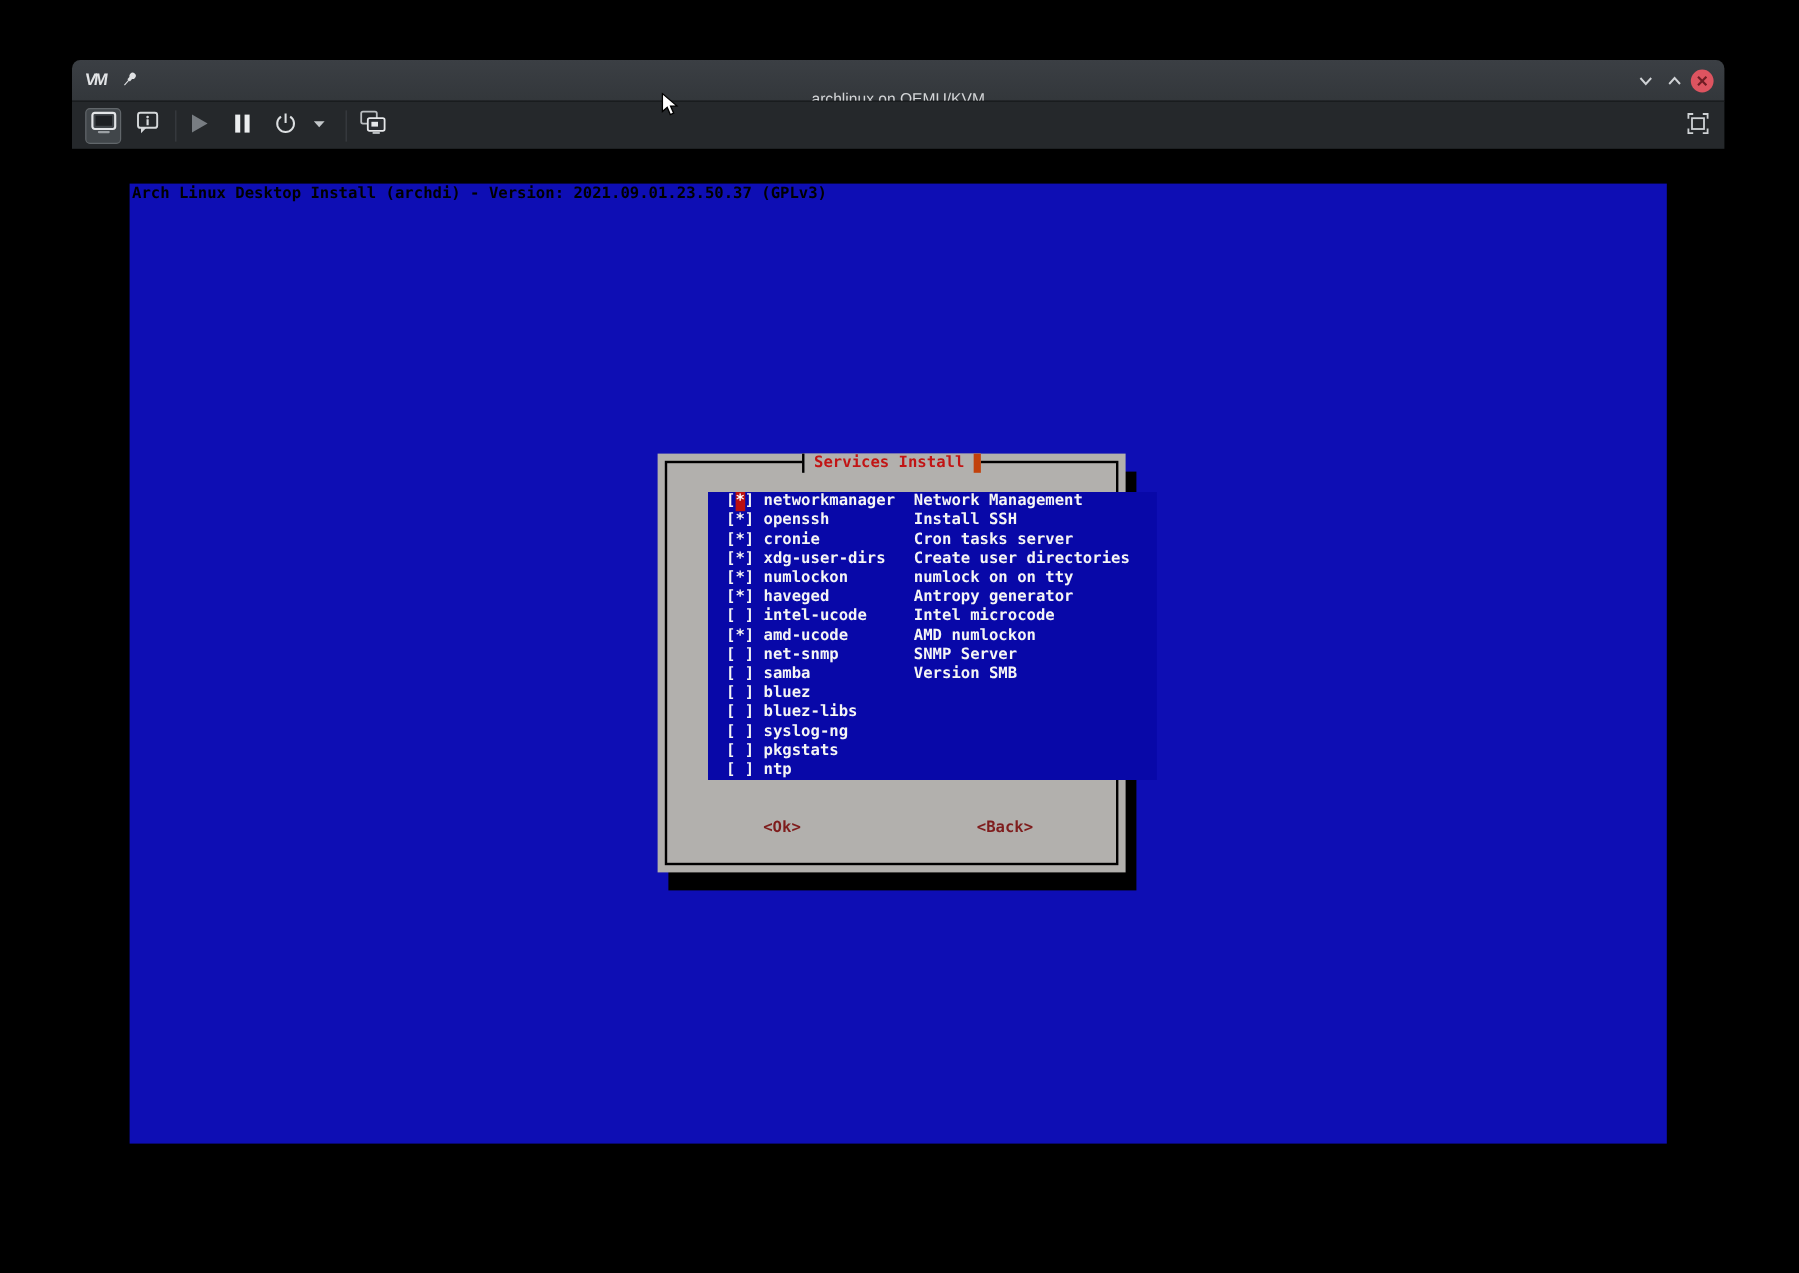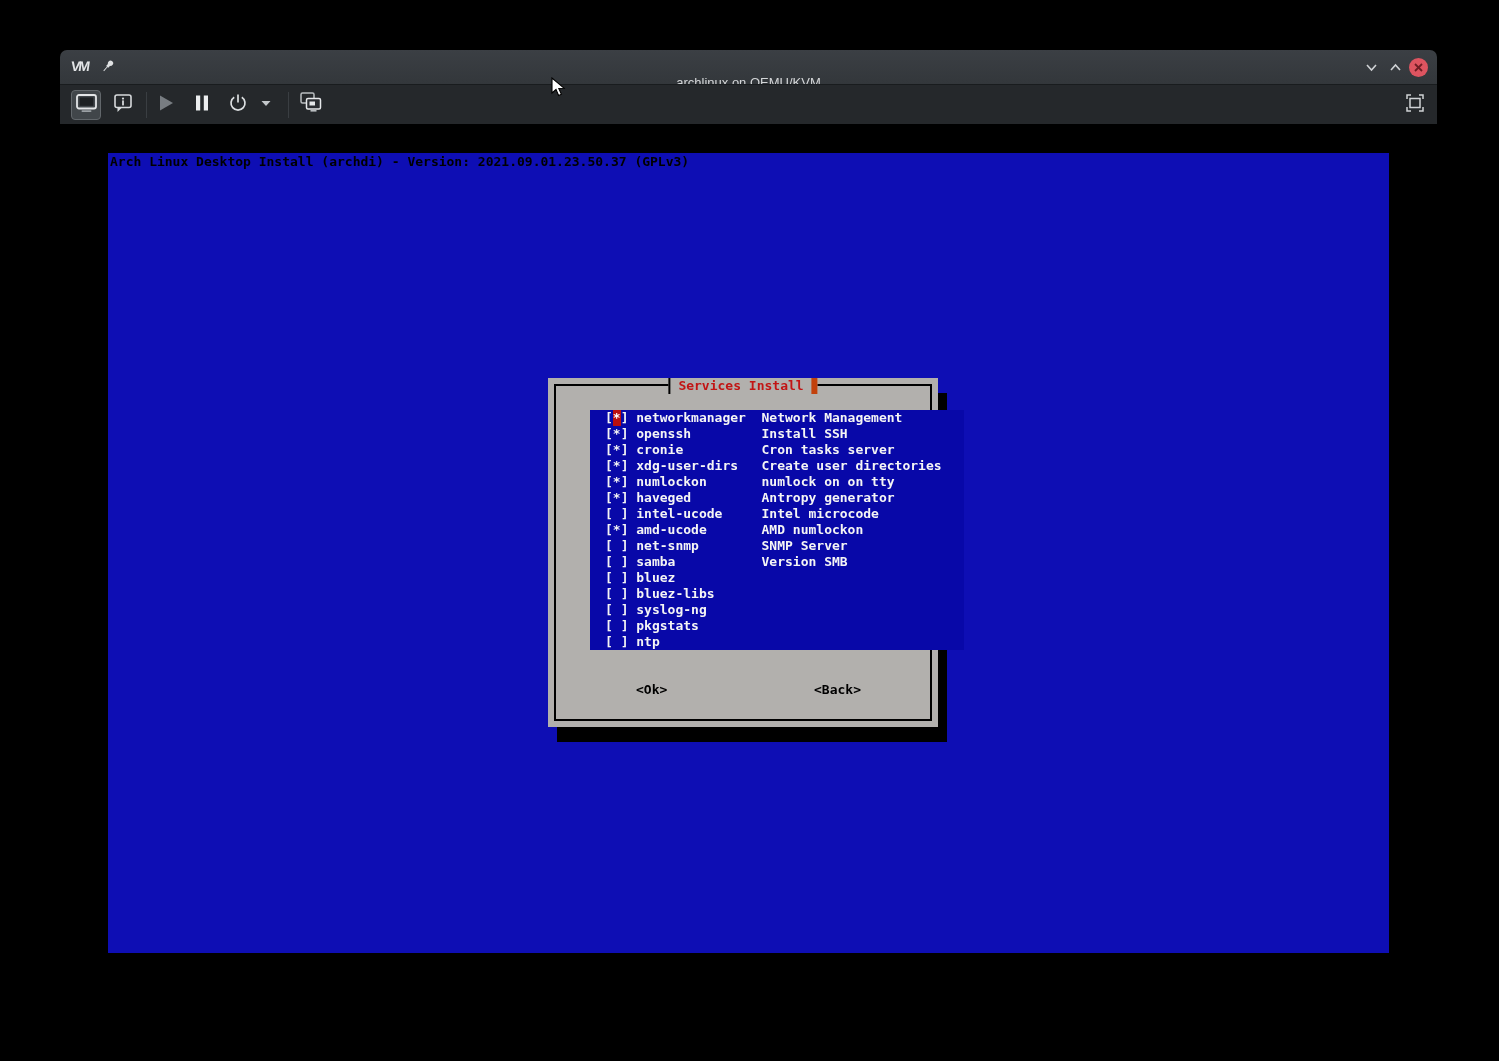--- a/index.html
+++ b/index.html
@@ -67,21 +67,21 @@
     position:absolute;left:42px;top:32px;width:374px;height:240px;
     background:#0808a8;box-sizing:border-box;padding-left:15px;
   }
   .svc-row{height:16px;line-height:16px;font-size:13px;color:#f5f5f5;white-space:pre;}
   .svc-row .cb{display:inline-block;width:4ch;}
   .svc-row .state{display:inline-block;width:1ch;text-align:center;}
   .svc-row .state.cursor{background:#bb0f0f;color:#fff;}
   .svc-row .svc-name{display:inline-block;width:16ch;}
   .dlg-btn{
     position:absolute;top:304px;height:16px;line-height:16px;
-    font-size:13px;color:#000000;white-space:pre;
+    font-size:13px;color:#7f1d1d;white-space:pre;
   }
   .dlg-btn.ok{left:88px;}
   .dlg-btn.back{left:230px;margin-left:36px;}
   
   .mouse-cursor{position:absolute;left:551px;top:77px;}
 </style>
 </head>
 <body>
 
 <div class="titlebar">

